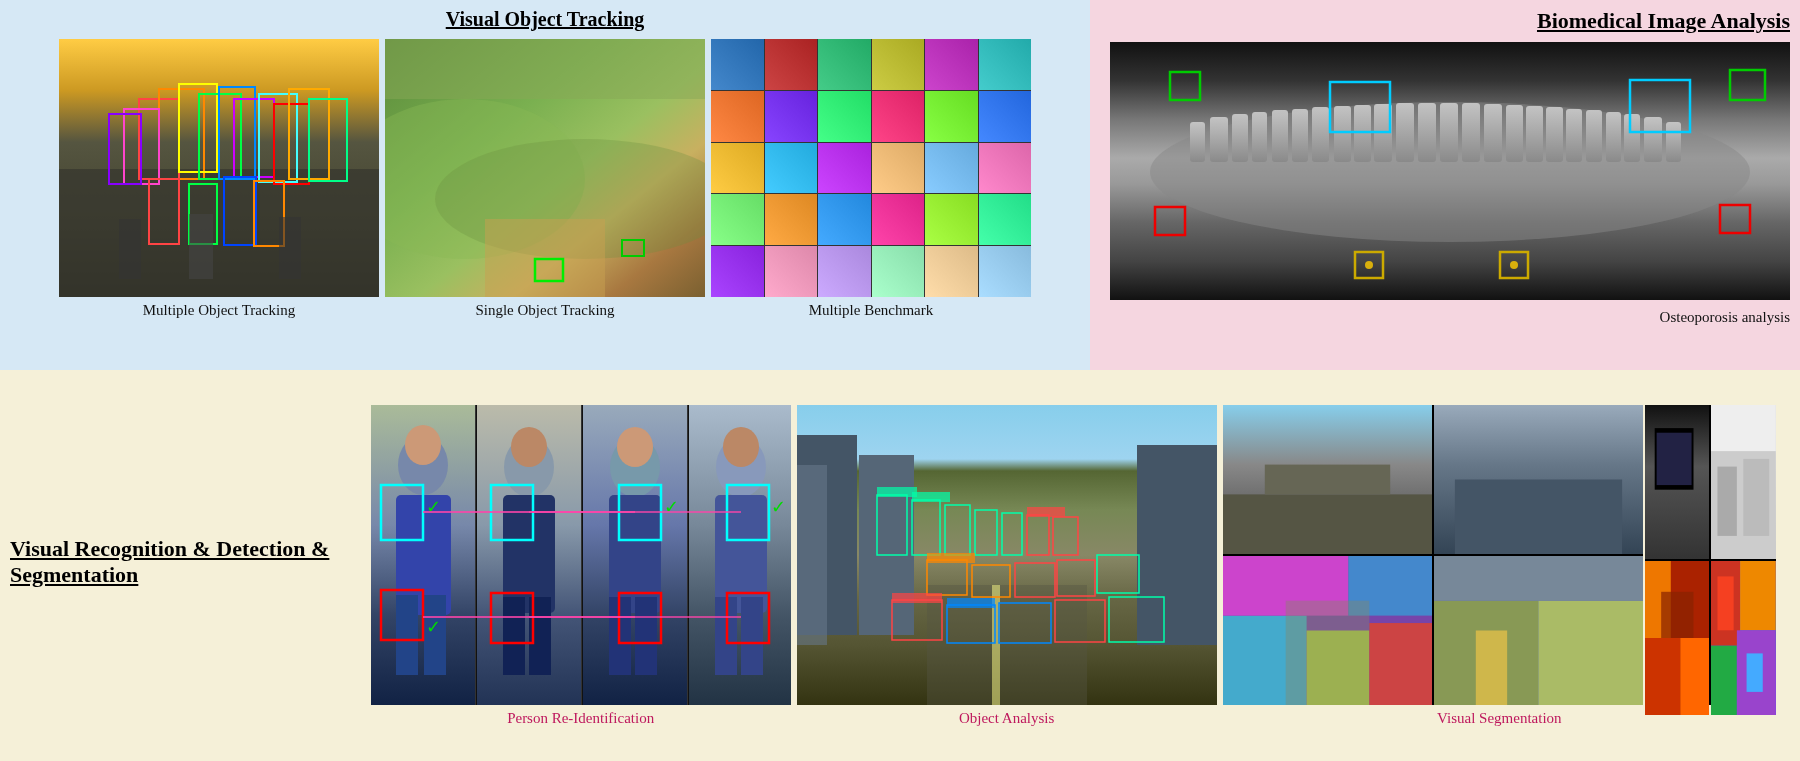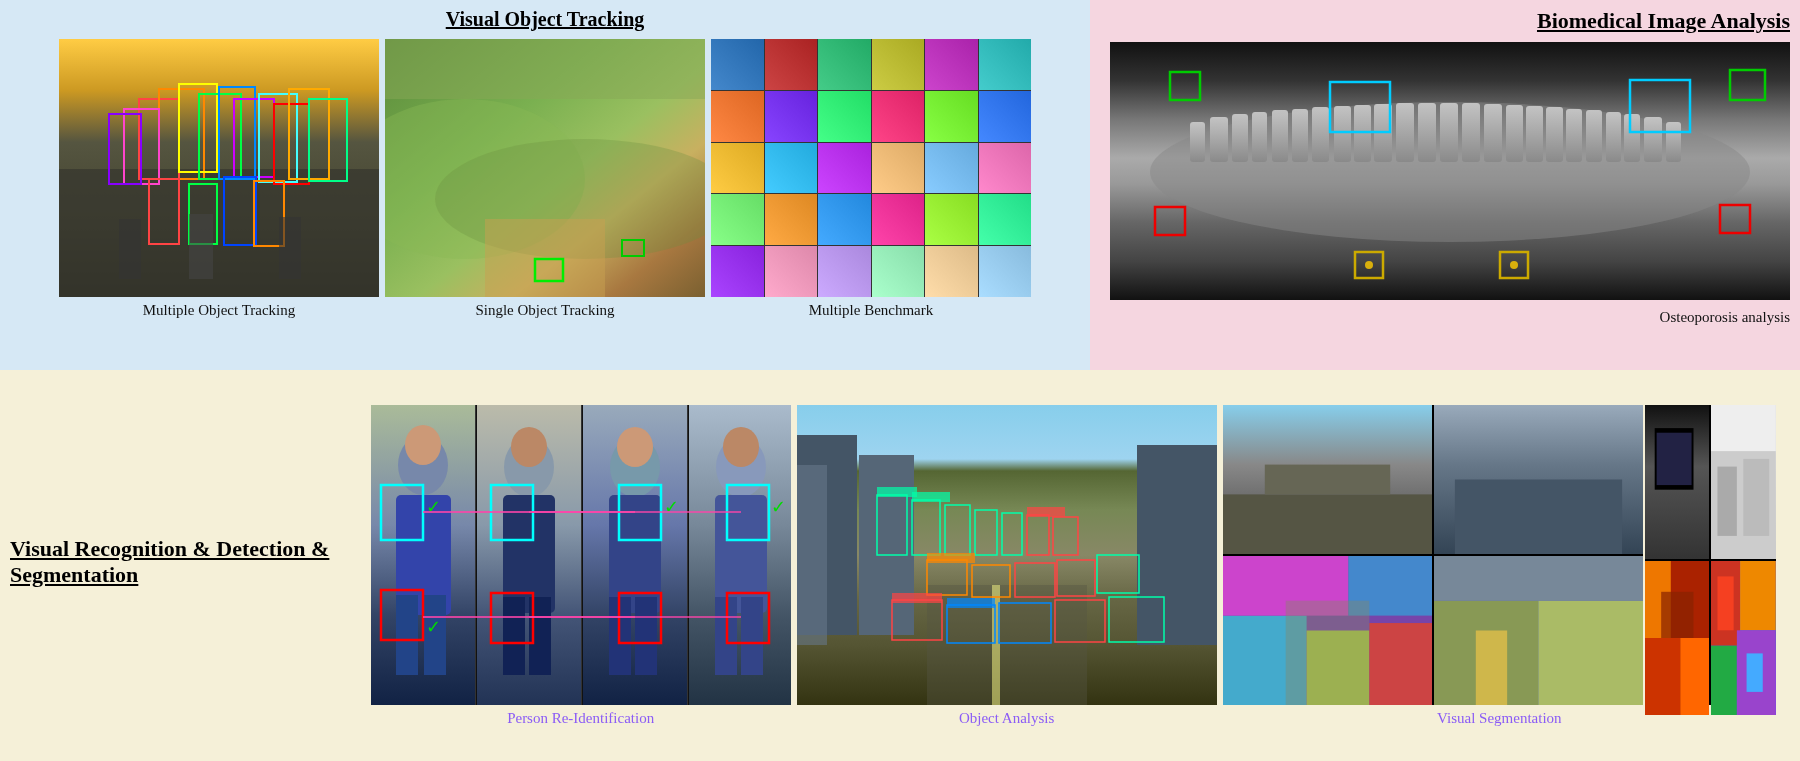--- a/index.html
+++ b/index.html
@@ -211,21 +211,21 @@
         #445533 20%, #667744 30%,
         #888866 45%, #666655 55%,
         #555544 65%, #444433 80%, #333322 100%);
       position: relative;
       overflow: hidden;
     }
 
     .bottom-caption {
       font-size: 15px;
       margin-top: 5px;
-      color: #8b5cf6;
+      color: #be185d;
       text-align: center;
     }
   </style>
 </head>
 <body>
 
 <div class="top-section">
 
   <div class="tracking-panel">
     <div class="tracking-title">Visual Object Tracking</div>

